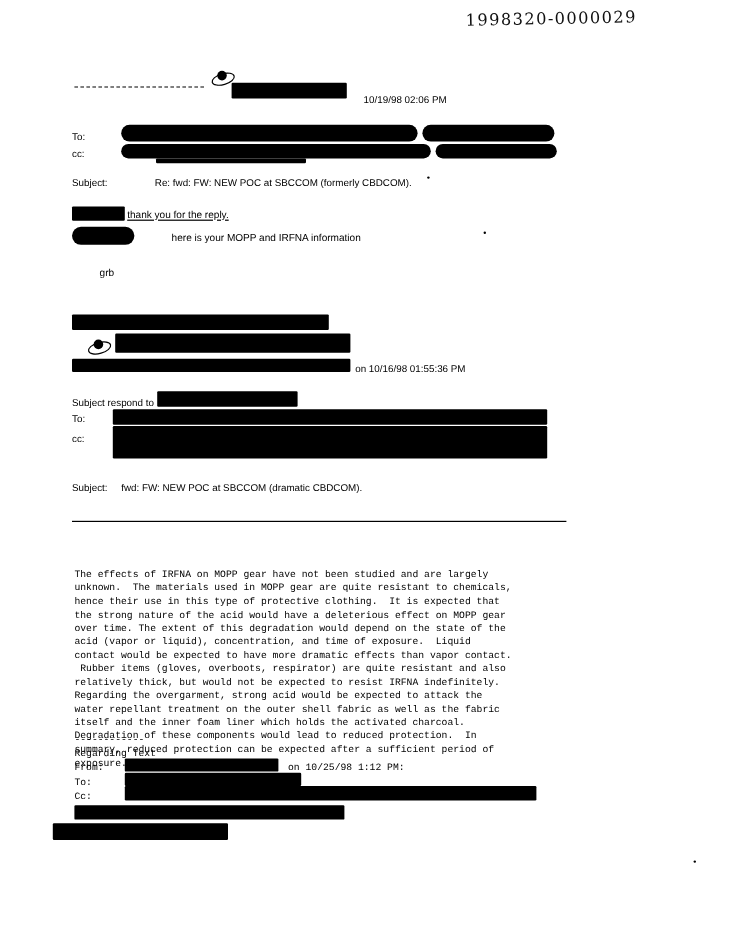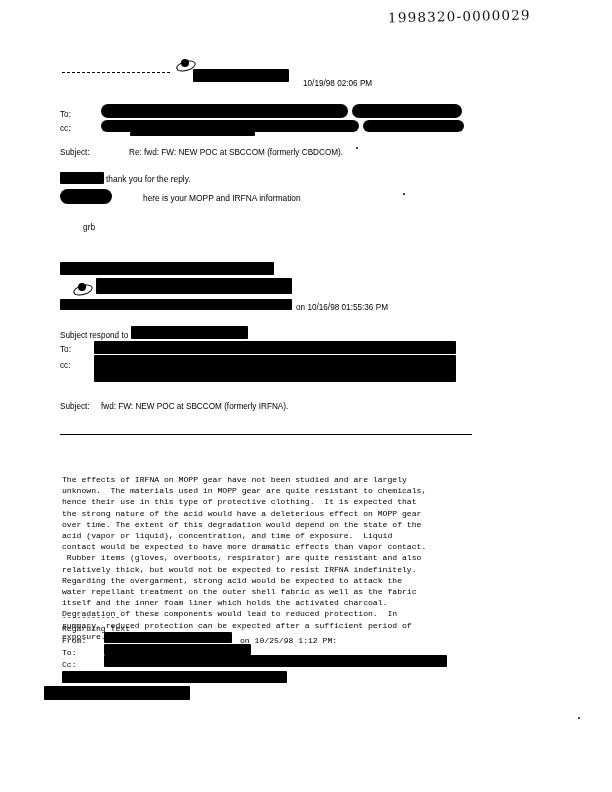--- a/index.html
+++ b/index.html
@@ -143,21 +143,21 @@
   <div class="hdr-label" style="left:60px; top:124px;">cc:</div>
   <div class="redact soft" style="left:101px; top:120px; width:258px; height:12px;"></div>
   <div class="redact soft" style="left:363px; top:120px; width:101px; height:12px;"></div>
   <div class="redact" style="left:130px; top:132px; width:125px; height:4px;"></div>
 
   <div class="hdr-label" style="left:60px; top:148px;">Subject:</div>
   <div class="hdr-text" style="left:101px; top:148px;margin-left:28px;">Re: fwd: FW: NEW POC at SBCCOM (formerly CBDCOM).</div>
   <div class="dot" style="left:356px; top:147px;"></div>
 
   <div class="redact" style="left:60px; top:172px; width:44px; height:12px;"></div>
-  <div class="body-text" style="left:106px; top:174px;">thank you for the reply.</div>
+  <div class="body-text" style="left:106px; top:174px;text-decoration:underline;">thank you for the reply.</div>
 
   <div class="redact round" style="left:60px; top:189px; width:52px; height:15px;"></div>
   <div class="body-text" style="left:115px; top:193px;padding-left:28px;">here is your MOPP and IRFNA information</div>
   <div class="dot" style="left:403px; top:193px;"></div>
 
   <div class="body-text" style="left:83px; top:222px;">grb</div>
 
   <div class="redact" style="left:60px; top:262px; width:214px; height:13px;"></div>
   <div class="icon-globe" style="left:73px; top:280px;">
     <div class="ring"></div>
@@ -170,21 +170,21 @@
   <div class="hdr-label" style="left:60px; top:331px;">Subject respond to</div>
   <div class="redact" style="left:131px; top:326px; width:117px; height:13px;"></div>
 
   <div class="hdr-label" style="left:60px; top:345px;">To:</div>
   <div class="redact" style="left:94px; top:341px; width:362px; height:13px;"></div>
 
   <div class="hdr-label" style="left:60px; top:361px;">cc:</div>
   <div class="redact" style="left:94px; top:355px; width:362px; height:27px;"></div>
 
   <div class="hdr-label" style="left:60px; top:402px;">Subject:</div>
-  <div class="hdr-text" style="left:101px; top:402px;">fwd: FW: NEW POC at SBCCOM (formerly IRFNA).</div>
+  <div class="hdr-text" style="left:101px; top:402px;">fwd: FW: NEW POC at SBCCOM (dramatic CBDCOM).</div>
 
   <div class="rule" style="left:60px; top:434px; width:412px;"></div>
 
   <div class="mono-block" style="left:62px; top:442px;">The effects of IRFNA on MOPP gear have not been studied and are largely
 unknown.  The materials used in MOPP gear are quite resistant to chemicals,
 hence their use in this type of protective clothing.  It is expected that
 the strong nature of the acid would have a deleterious effect on MOPP gear
 over time. The extent of this degradation would depend on the state of the
 acid (vapor or liquid), concentration, and time of exposure.  Liquid
 contact would be expected to have more dramatic effects than vapor contact.

